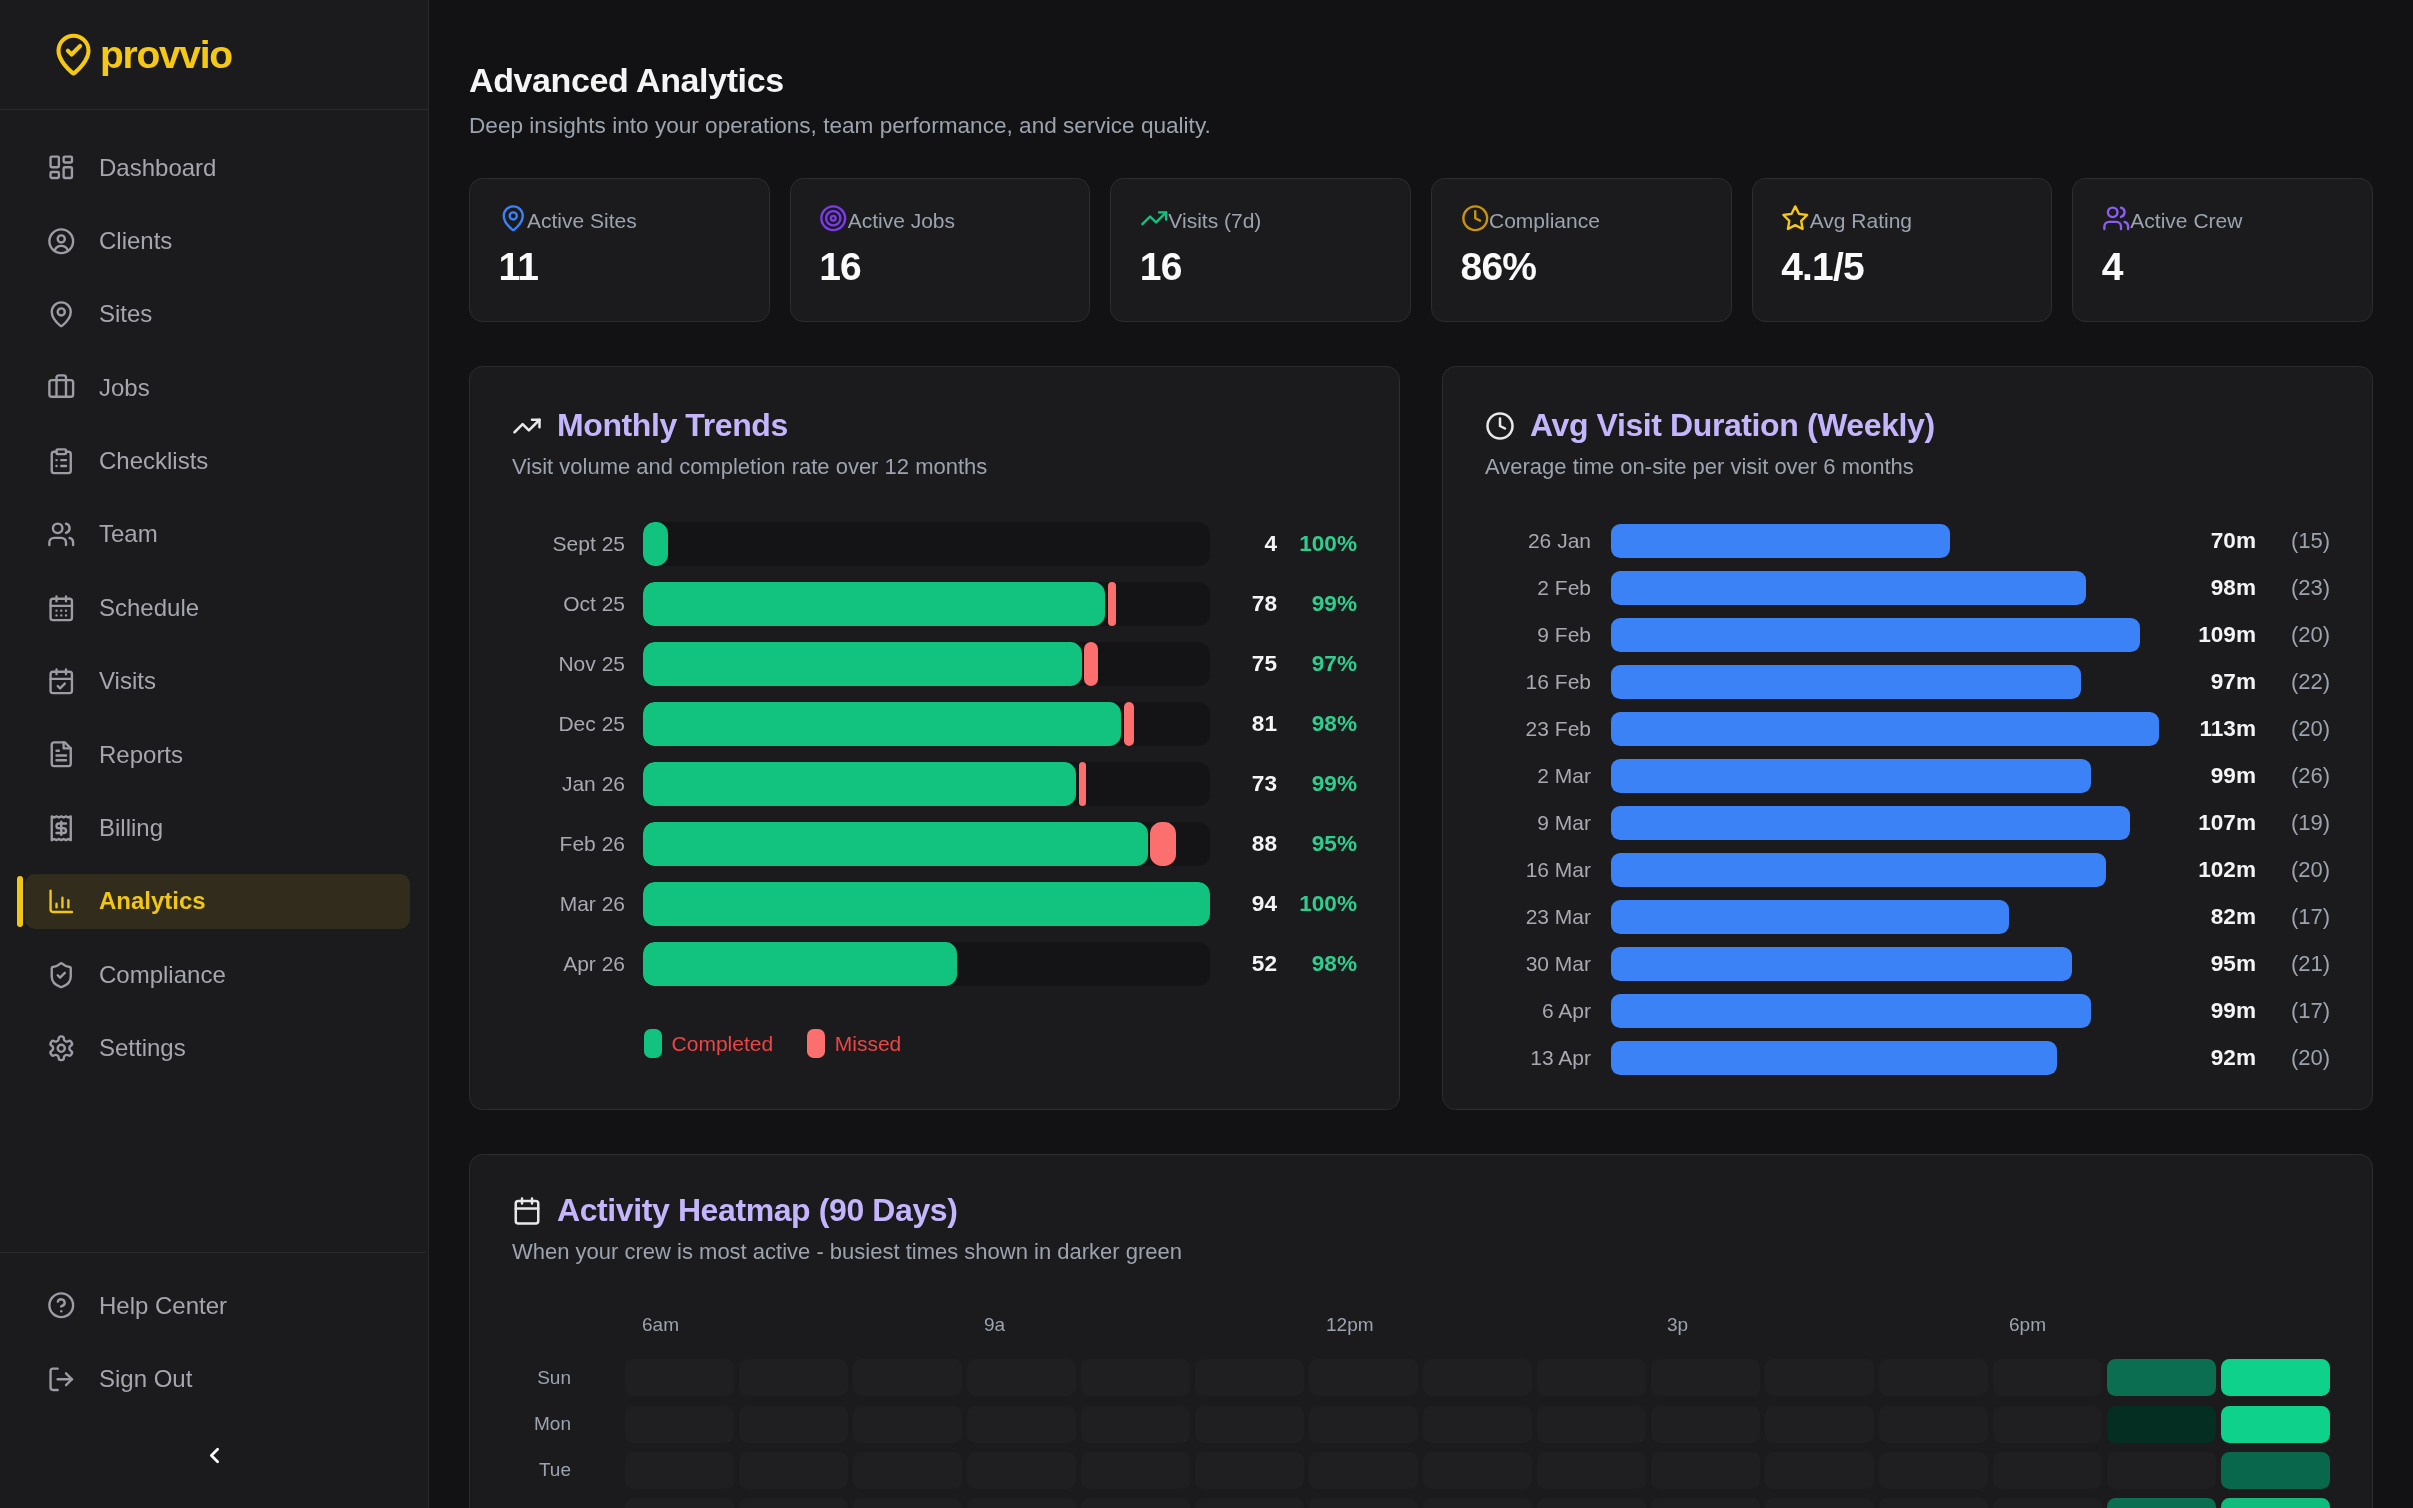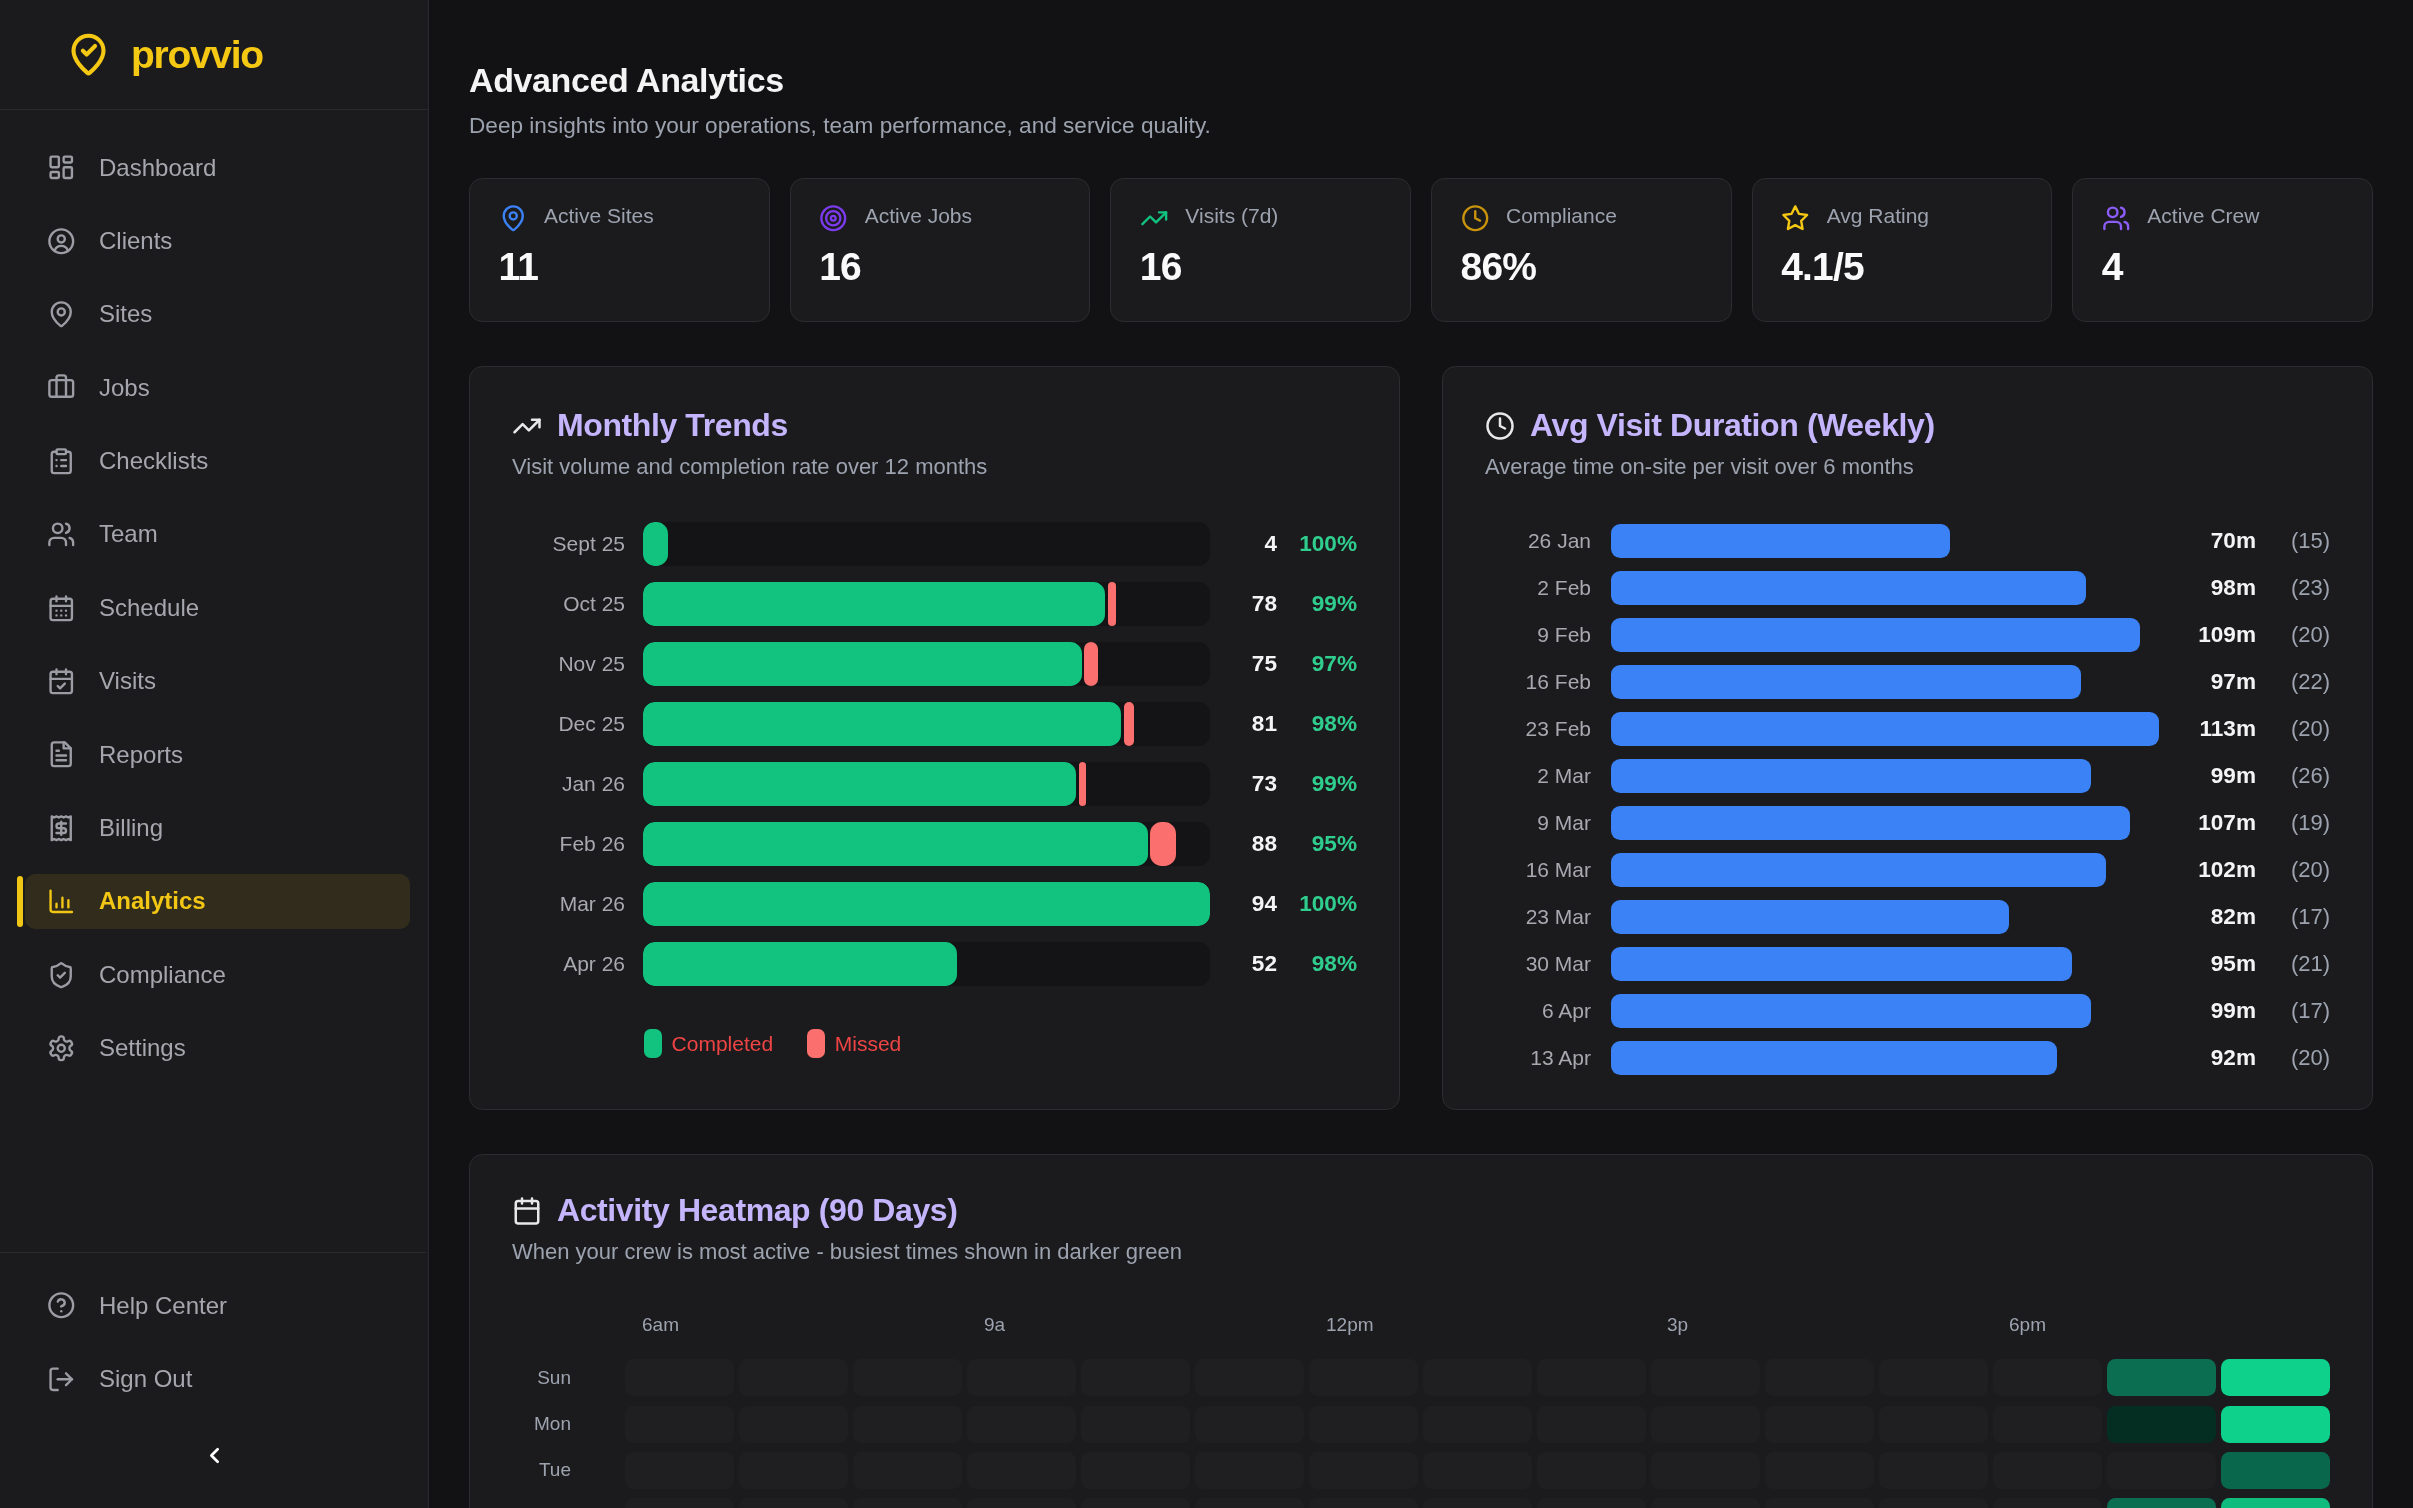--- a/index.html
+++ b/index.html
@@ -4,21 +4,21 @@
 <style>
   * { margin:0; padding:0; box-sizing:border-box; }
   html,body { width:2413px; height:1508px; overflow:hidden; background:#121214;
     font-family:"Liberation Sans", sans-serif; }
   svg { display:block; }
 
   
   .sidebar { position:absolute; left:0; top:0; width:429px; height:1508px;
     background:#1b1b1e; border-right:1.7px solid #29292d; }
   .logo-block { height:110px; border-bottom:0.8px solid #2b2b2e; display:flex;
-    align-items:center; padding-left:66px; gap:20px; }
+    align-items:center; padding-left:51px; gap:4px; }
   .logo-text { font-size:39px; font-weight:bold; color:#f5c813; letter-spacing:-1.3px; }
   .nav { margin-top:30px; }
   .nav-item { position:relative; height:55px; margin:0 18.4px 18.4px 25px; border-radius:10px;
     display:flex; align-items:center; padding-left:22px; gap:23.5px; color:#a6a6ae;
     font-size:24px; cursor:pointer; }
   .nav-item .nico { width:28.5px; height:28.5px; color:#9c9ca4; }
   .nav-item.active { background:rgba(245,200,20,0.10); color:#f2c614; font-weight:bold; }
   .nav-item.active .nico { color:#f2c614; }
   .nav-item.active::before { content:""; position:absolute; left:-8.4px; top:1.7px; bottom:1.7px;
     width:5.9px; border-radius:3.4px; background:#f2c614; }
@@ -30,21 +30,21 @@
 
   
   .main { position:absolute; left:429px; top:0; right:0; bottom:0; padding:12px 40px; }
   .page-title { margin-top:49px; font-size:34px; font-weight:bold; color:#f4f4f5;
     letter-spacing:-0.4px; }
   .page-sub { margin-top:13.4px; font-size:22.6px; color:#9ca3af; }
 
   .stats-row { margin-top:39px; display:flex; gap:20px; }
   .stat-card { flex:1; height:144px; background:#1b1b1e; border:1.7px solid #2d2d31;
     border-radius:13.4px; padding:25px 28.5px; }
-  .stat-head { display:flex; align-items:flex-start; gap:17px; }
+  .stat-head { display:flex; align-items:flex-end; gap:0; }
   .stat-head .sico { width:28.5px; height:28.5px; }
   .stat-label { font-size:21px; color:#9ca3af; }
   .stat-value { margin-top:11.7px; font-size:39px; font-weight:bold; color:#fafafa;
     letter-spacing:-0.8px; }
 
   .charts-row { margin-top:44px; display:flex; gap:42px; }
   .chart-card { flex:1; height:744px; background:#1b1b1e; border:1.7px solid #2d2d31;
     border-radius:13.4px; padding:40px 42px; }
   .chart-head { display:flex; align-items:center; gap:15px; color:#c4b5fd; }
   .chart-head .cico { width:30px; height:30px; color:#e8e8ea; }

